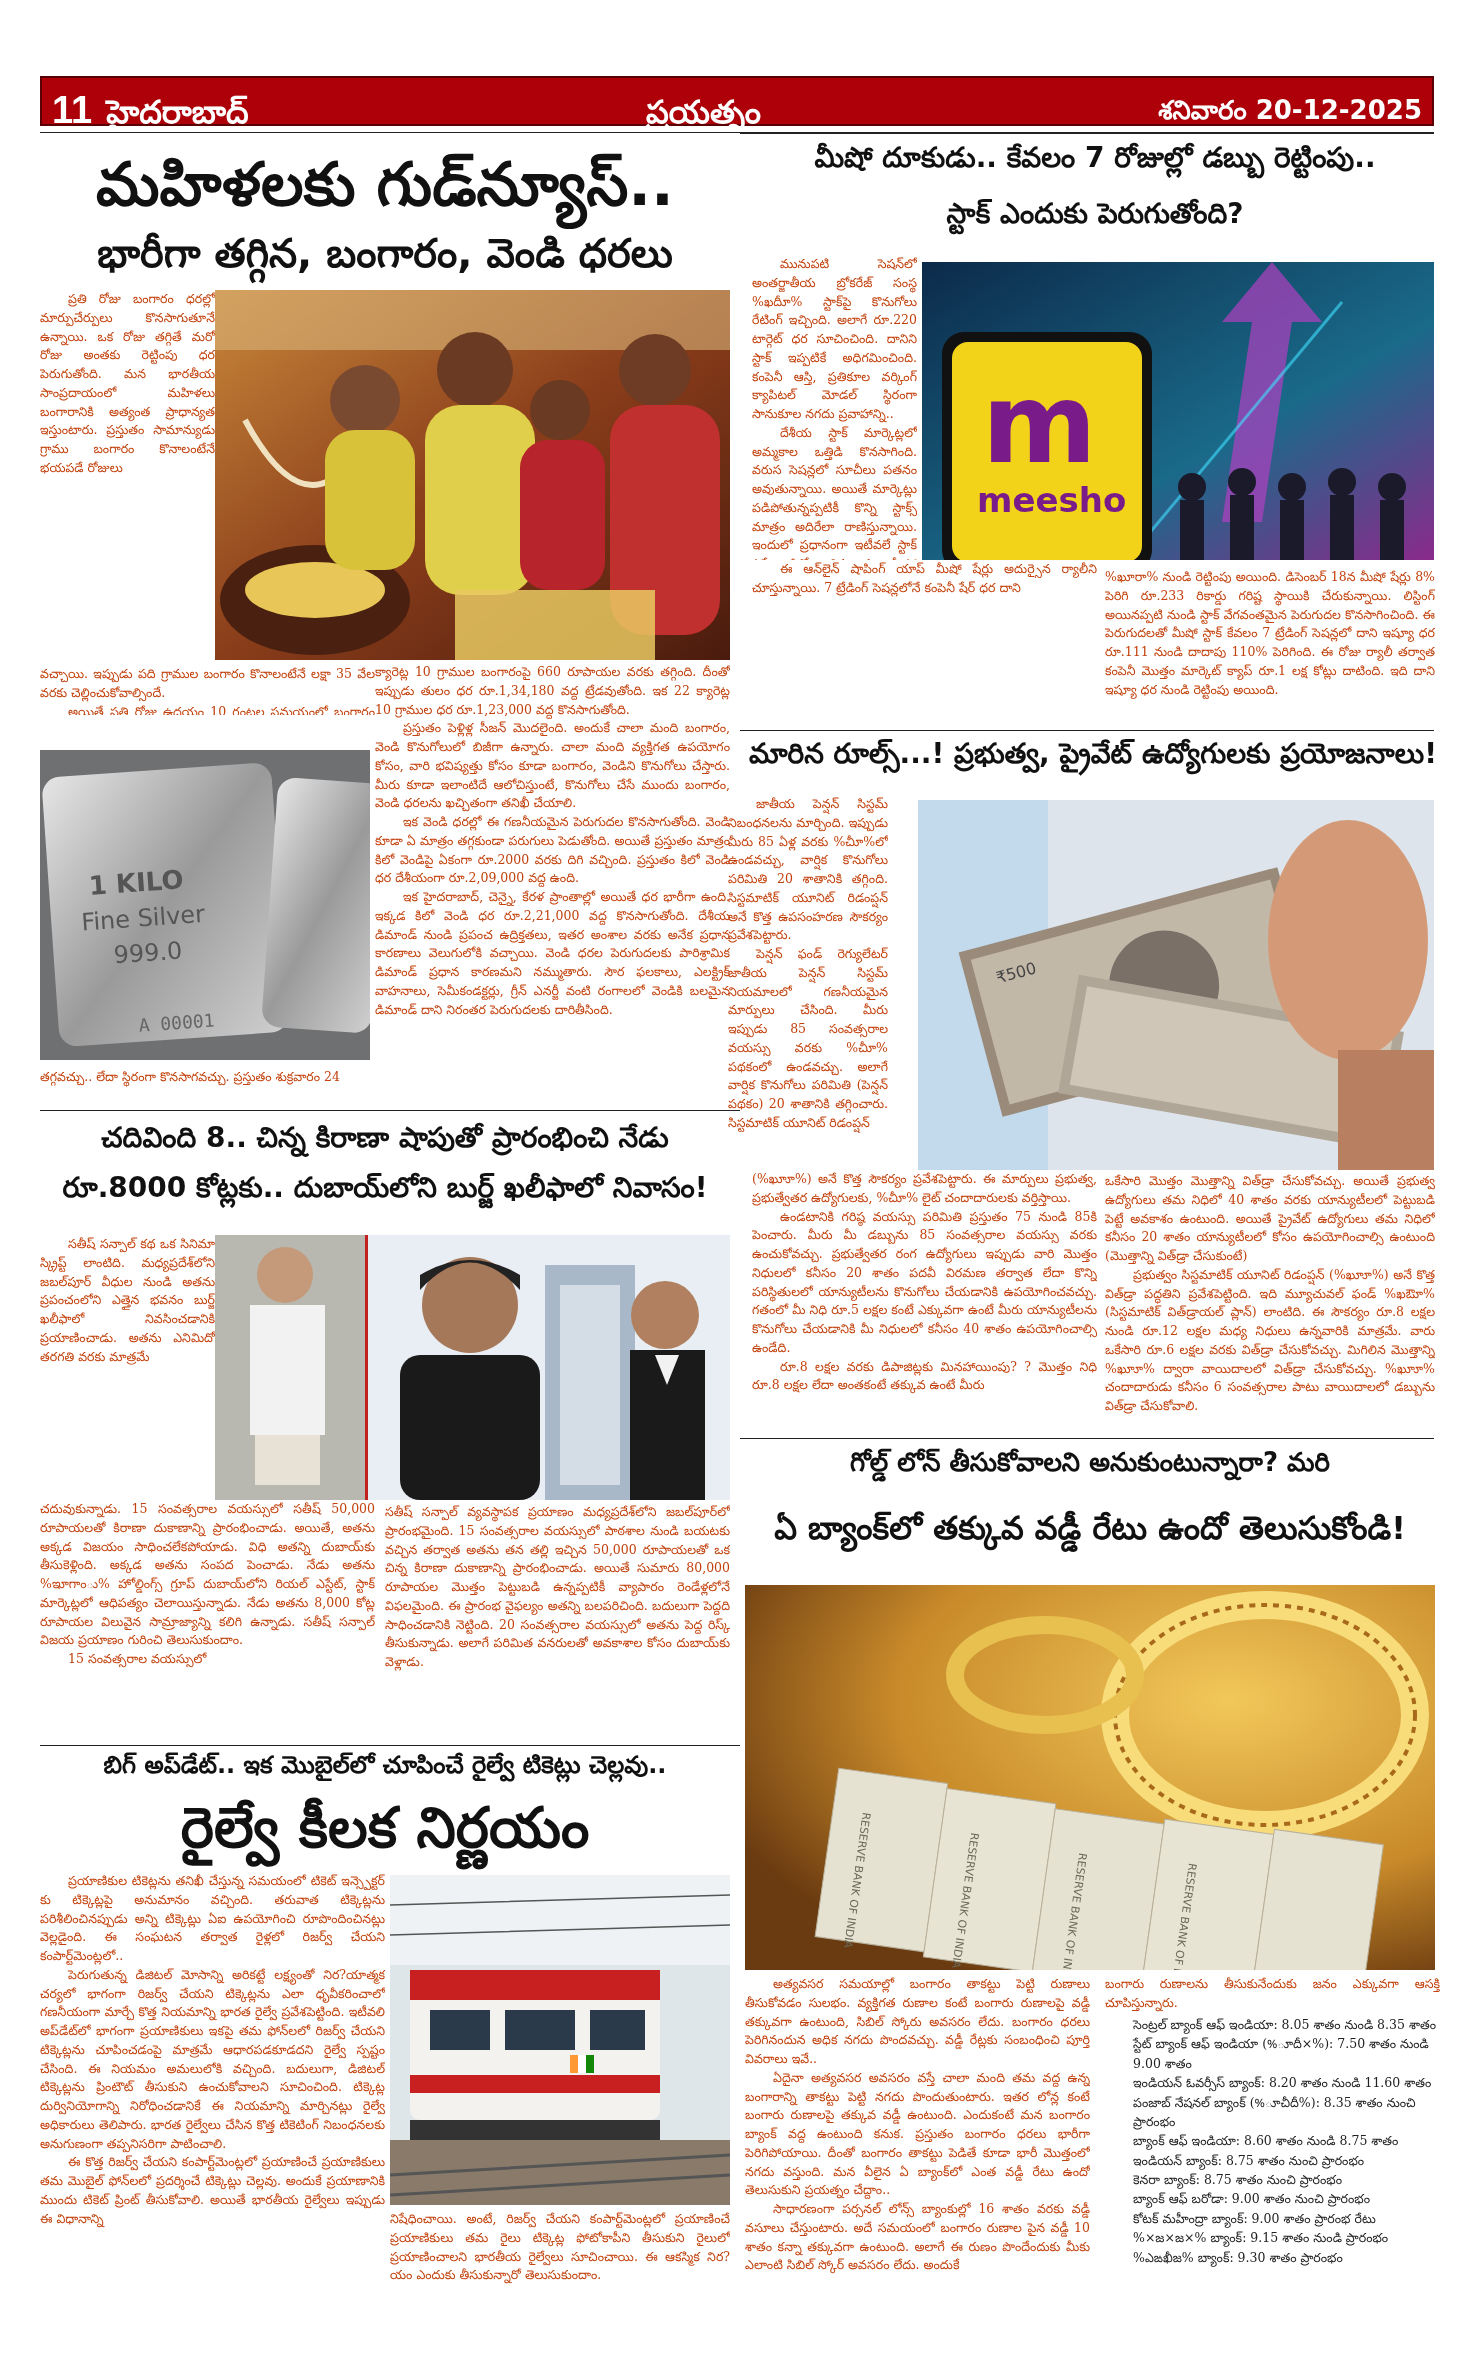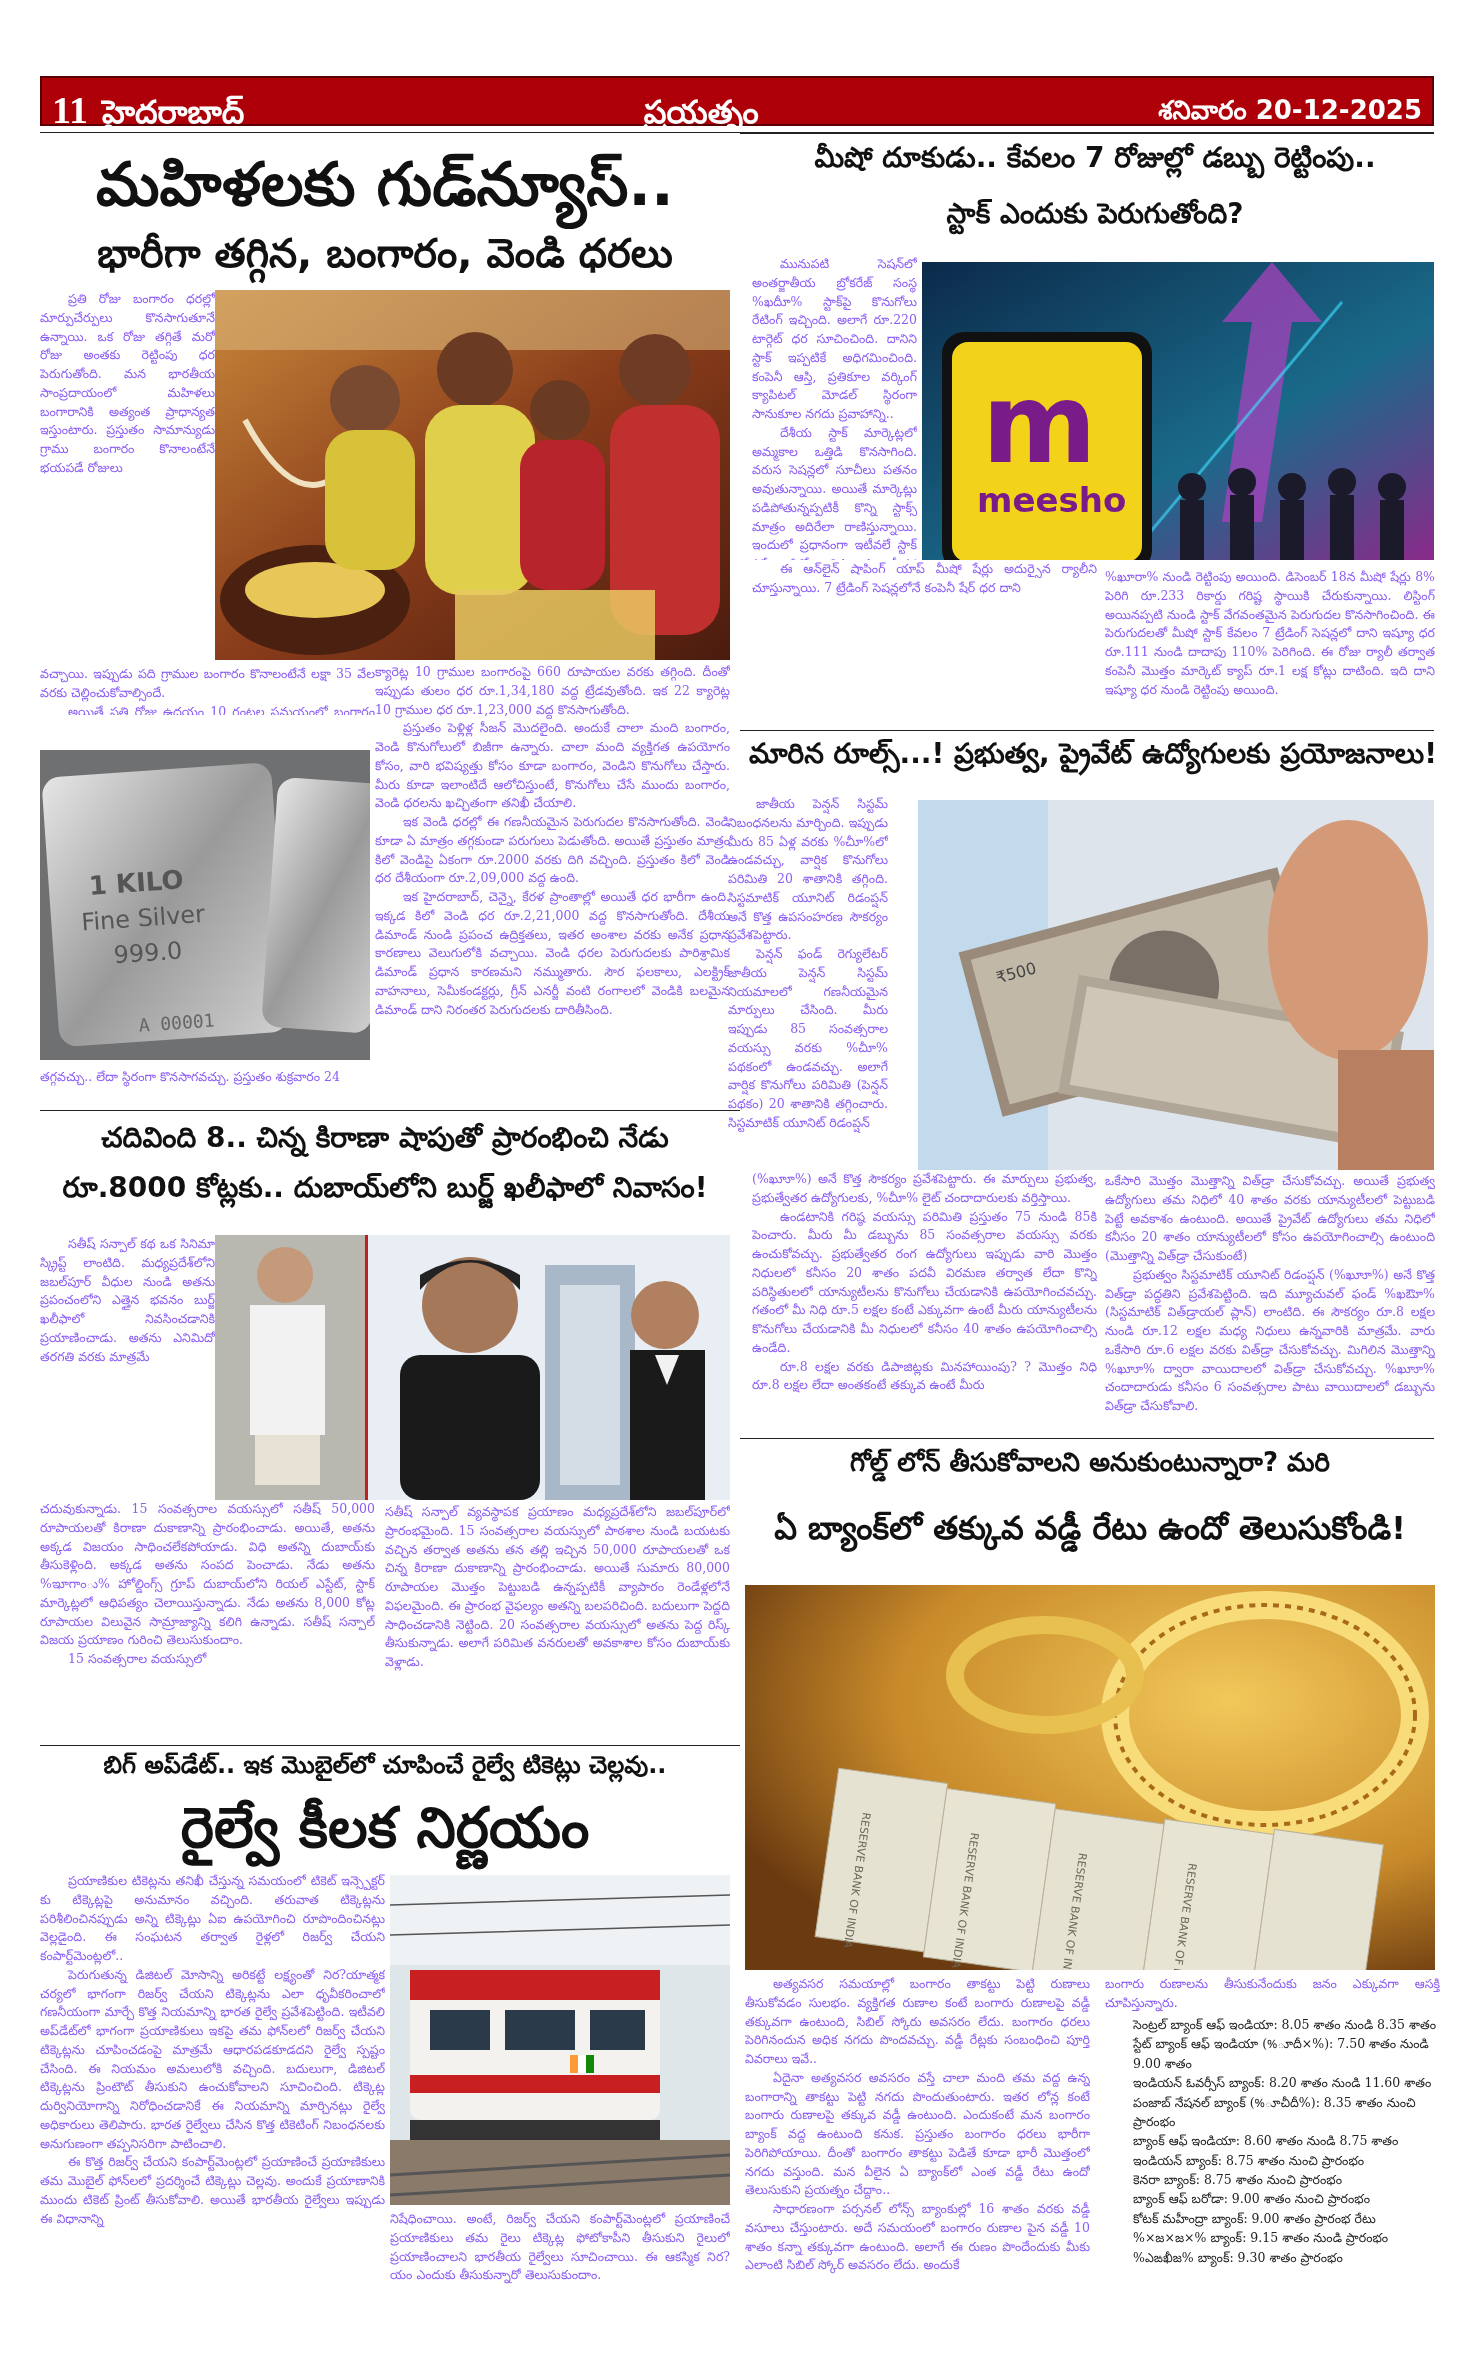--- a/index.html
+++ b/index.html
@@ -5,32 +5,32 @@
   * { box-sizing: border-box; margin: 0; padding: 0; }
   html, body { width: 1479px; height: 2364px; background: #ffffff; overflow: hidden; }
   body { font-family: "DejaVu Sans", sans-serif; color: #1a1a1a; position: relative; }
   .abs { position: absolute; }
   .masthead {
     left: 40px; top: 76px; width: 1394px; height: 50px;
     background: #ad0009; border: 2px solid #5a0005; color: #fff;
     display: flex; align-items: center; justify-content: space-between; padding: 0 10px;
   }
   .mh-left { display: flex; align-items: baseline; gap: 14px; }
-  .page-no { font-family: Liberation Serif, serif; font-weight: bold; font-size: 38px; }
+  .page-no { font-family: Liberation Sans, sans-serif; font-weight: bold; font-size: 38px; }
   .mh-text { font-weight: bold; font-size: 32px; margin-top: 28px; }
   .mh-date { font-weight: bold; font-size: 26px; margin-top: 24px; }
   .rule { background: #222; height: 2px; }
   .headline { font-weight: bold; text-align: center; color: #111; line-height: 1.15; }
   .h-xl { font-size: 60px; }
   .h-lg { font-size: 40px; }
   .h-md { font-size: 28px; }
   .h-sm { font-size: 24px; }
   .body-text {
     font-family: "DejaVu Serif", serif; font-size: 12.5px; line-height: 1.5;
-    text-align: justify; color: #8b5cf6; overflow: hidden;
+    text-align: justify; color: #c2410c; overflow: hidden;
   }
   .body-text p { text-indent: 28px; }
   .photo { overflow: hidden; }
   .bank-list { font-family: "DejaVu Serif", serif; font-size: 12.5px; line-height: 1.55; color: #222; }
   .bank-list div { padding-left: 28px; text-indent: -0px; }
 </style>
 </head>
 <body>
 
 <div class="abs masthead">

